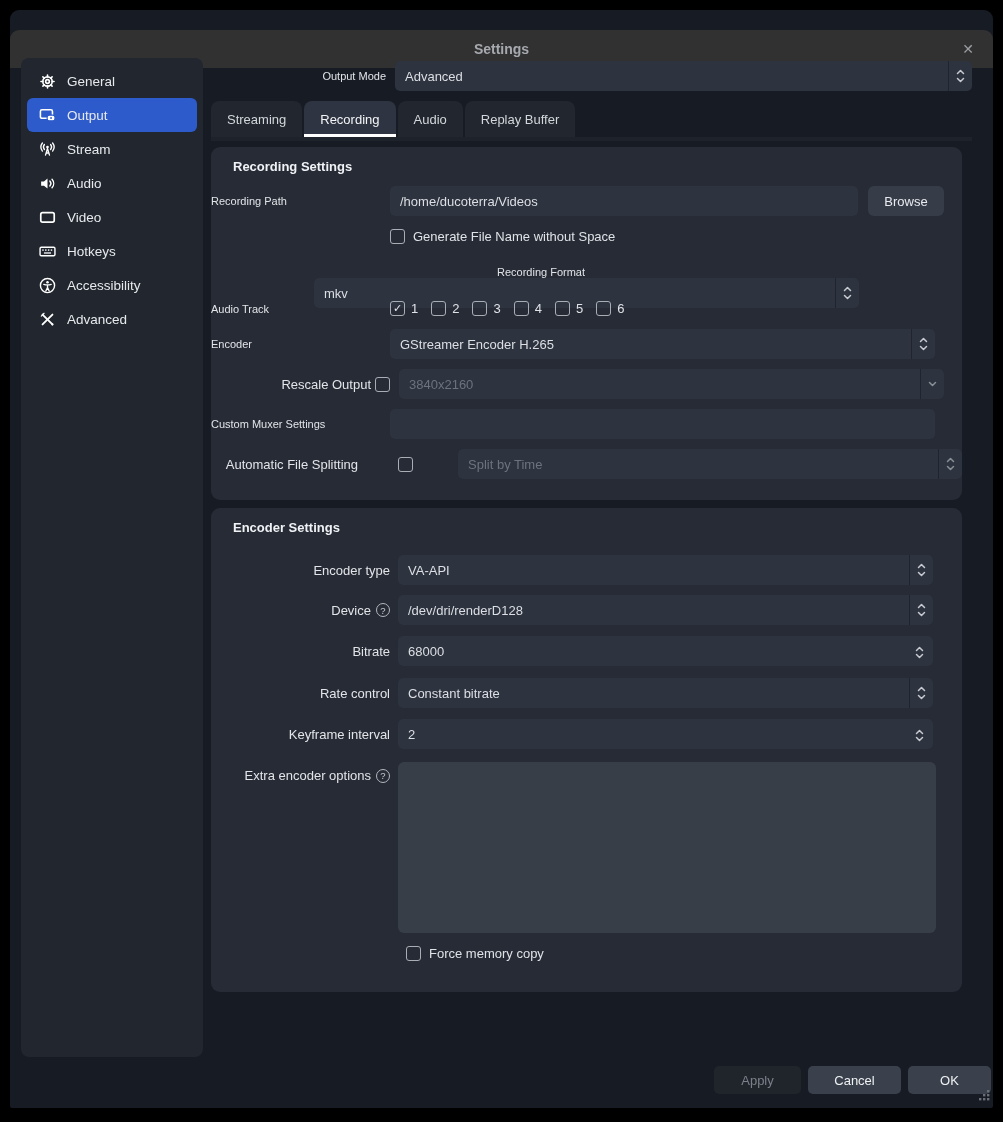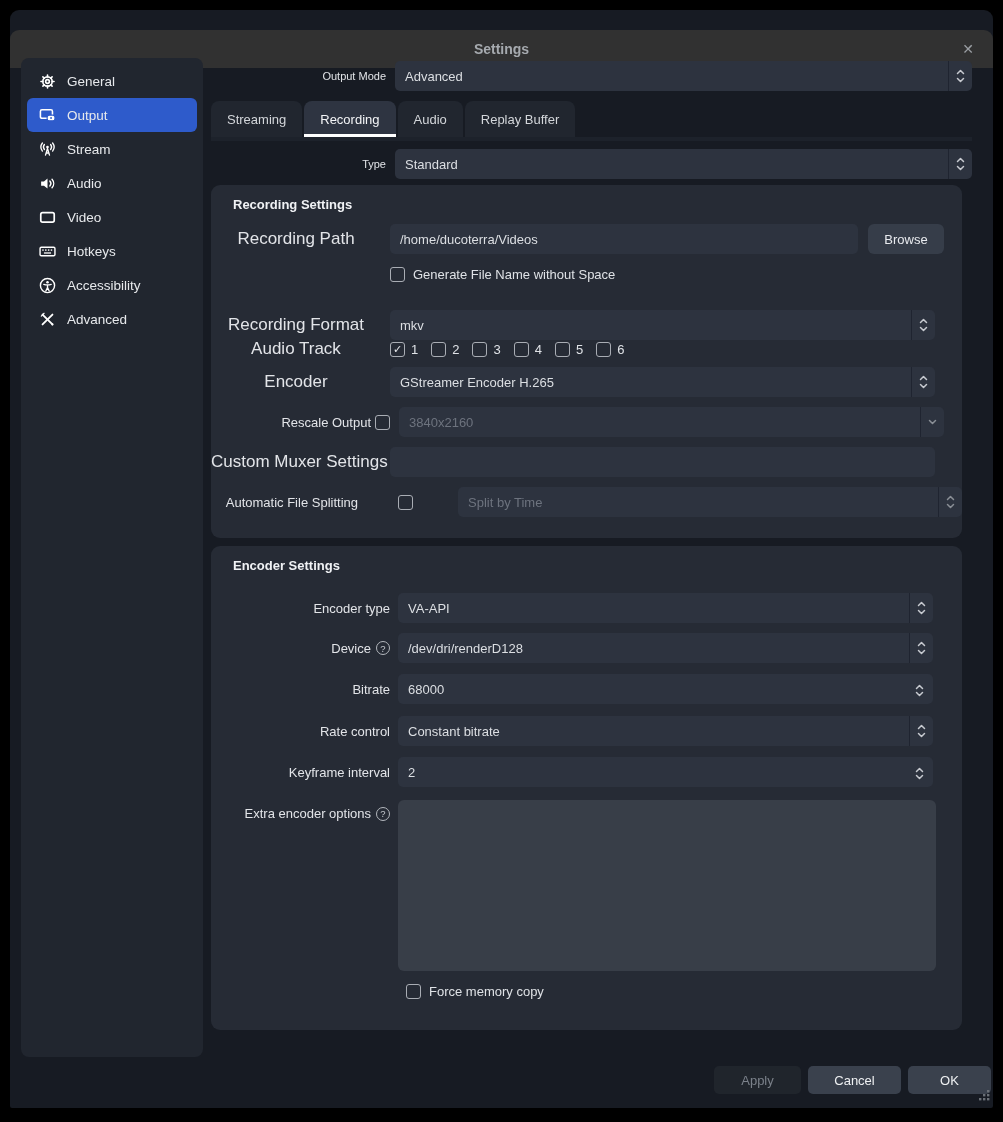--- a/index.html
+++ b/index.html
@@ -51,21 +51,21 @@
   .tab { height:36px; padding:0 16px; display:flex; align-items:center; background:var(--panel_bg,#21262f);
          border-radius:8px 8px 0 0; font-size:13px; color:#d3d6da; position:relative; }
   .tab.active { background:#2e3441; color:#f3f4f6;text-align:center; }
   .tab.active::after { content:""; position:absolute; left:0; right:0; bottom:0; height:3px; background:var(--underline,#fff); }
   .tab-strip { height:4px; background:#1d222b; }
 
   
   .card { position:relative; width:751px; background:var(--card_bg,#262b35); border-radius:9px; }
   .card-title { position:absolute; left:10px; top:12px; font-size:13px; font-weight:bold; color:#f0f2f5;padding-left:12px; }
   .crow { position:absolute; left:0; width:100%; display:flex; align-items:center; }
-  .c1-label { width:179px; text-align:center; padding-right:9px; font-size:17px; color:#e2e4e8; white-space:nowrap; }
+  .c1-label { width:179px; text-align:left; padding-right:9px; font-size:11px; color:#e2e4e8; white-space:nowrap; }
   .c1-label-cb { width:160px; text-align:right; font-size:13px; color:#e2e4e8; white-space:nowrap; }
   .c2-label { width:187px; text-align:right; padding-right:8px; font-size:13px; color:#e2e4e8; white-space:nowrap;
               display:flex; align-items:center; justify-content:flex-end; gap:5px; }
 
   
   .cb { width:15px; height:15px; border:1.5px solid #a9adb4; border-radius:3px; background:transparent;
         display:flex; align-items:center; justify-content:center; font-size:11px; color:#e8eaed; flex:none; }
   .cb-label { font-size:13px; color:#dfe2e6; margin-left:8px; }
   .tracks { display:flex; gap:13px; align-items:center; }
   .track { display:flex; align-items:center; gap:6px; font-size:13px; color:#dfe2e6; }
@@ -209,51 +209,37 @@
         </div>
       <div class="tab">
           <span>Audio</span>
         </div>
       <div class="tab">
           <span>Replay Buffer</span>
         </div>
     </div>
     <div class="tab-strip"></div>
 
-    <div class="top-row mt8">
-      <span class="row-label">Type</span>
-      <div class="combo flex1">
-        <span>Standard</span>
-        <span class="combo-spin">
-          <svg width="9" height="6" viewBox="0 0 9 6">
-              <polyline points="1.5,4.5 4.5,1.5 7.5,4.5" fill="none" stroke="#c7cad0" stroke-width="1.5" stroke-linecap="round" stroke-linejoin="round"></polyline>
-            </svg>
-          <svg width="9" height="6" viewBox="0 0 9 6">
-              <polyline points="1.5,1.5 4.5,4.5 7.5,1.5" fill="none" stroke="#c7cad0" stroke-width="1.5" stroke-linecap="round" stroke-linejoin="round"></polyline>
-            </svg>
-        </span>
-      </div>
-    </div>
 
     <div class="card mt6" style="height:353px;">
       <div class="card-title">Recording Settings</div>
 
       <div class="crow" style="top:39px;">
         <span class="c1-label">Recording Path</span>
         <input class="text" style="width: 468px;" value="/home/ducoterra/Videos">
         <div class="browse-btn">Browse</div>
       </div>
 
       <div class="crow" style="top:82px;">
         <span class="c1-label"></span>
         <span class="cb"></span>
         <span class="cb-label">Generate File Name without Space</span>
       </div>
 
-      <div class="crow" style="top:125px;">
+      <div class="crow" style="top:119px;flex-direction:column;">
         <span class="c1-label">Recording Format</span>
         <div class="combo" style="width:545px;">
           <span>mkv</span>
           <span class="combo-spin">
             <svg width="9" height="6" viewBox="0 0 9 6">
                 <polyline points="1.5,4.5 4.5,1.5 7.5,4.5" fill="none" stroke="#c7cad0" stroke-width="1.5" stroke-linecap="round" stroke-linejoin="round"></polyline>
               </svg>
             <svg width="9" height="6" viewBox="0 0 9 6">
                 <polyline points="1.5,1.5 4.5,4.5 7.5,1.5" fill="none" stroke="#c7cad0" stroke-width="1.5" stroke-linecap="round" stroke-linejoin="round"></polyline>
               </svg>

